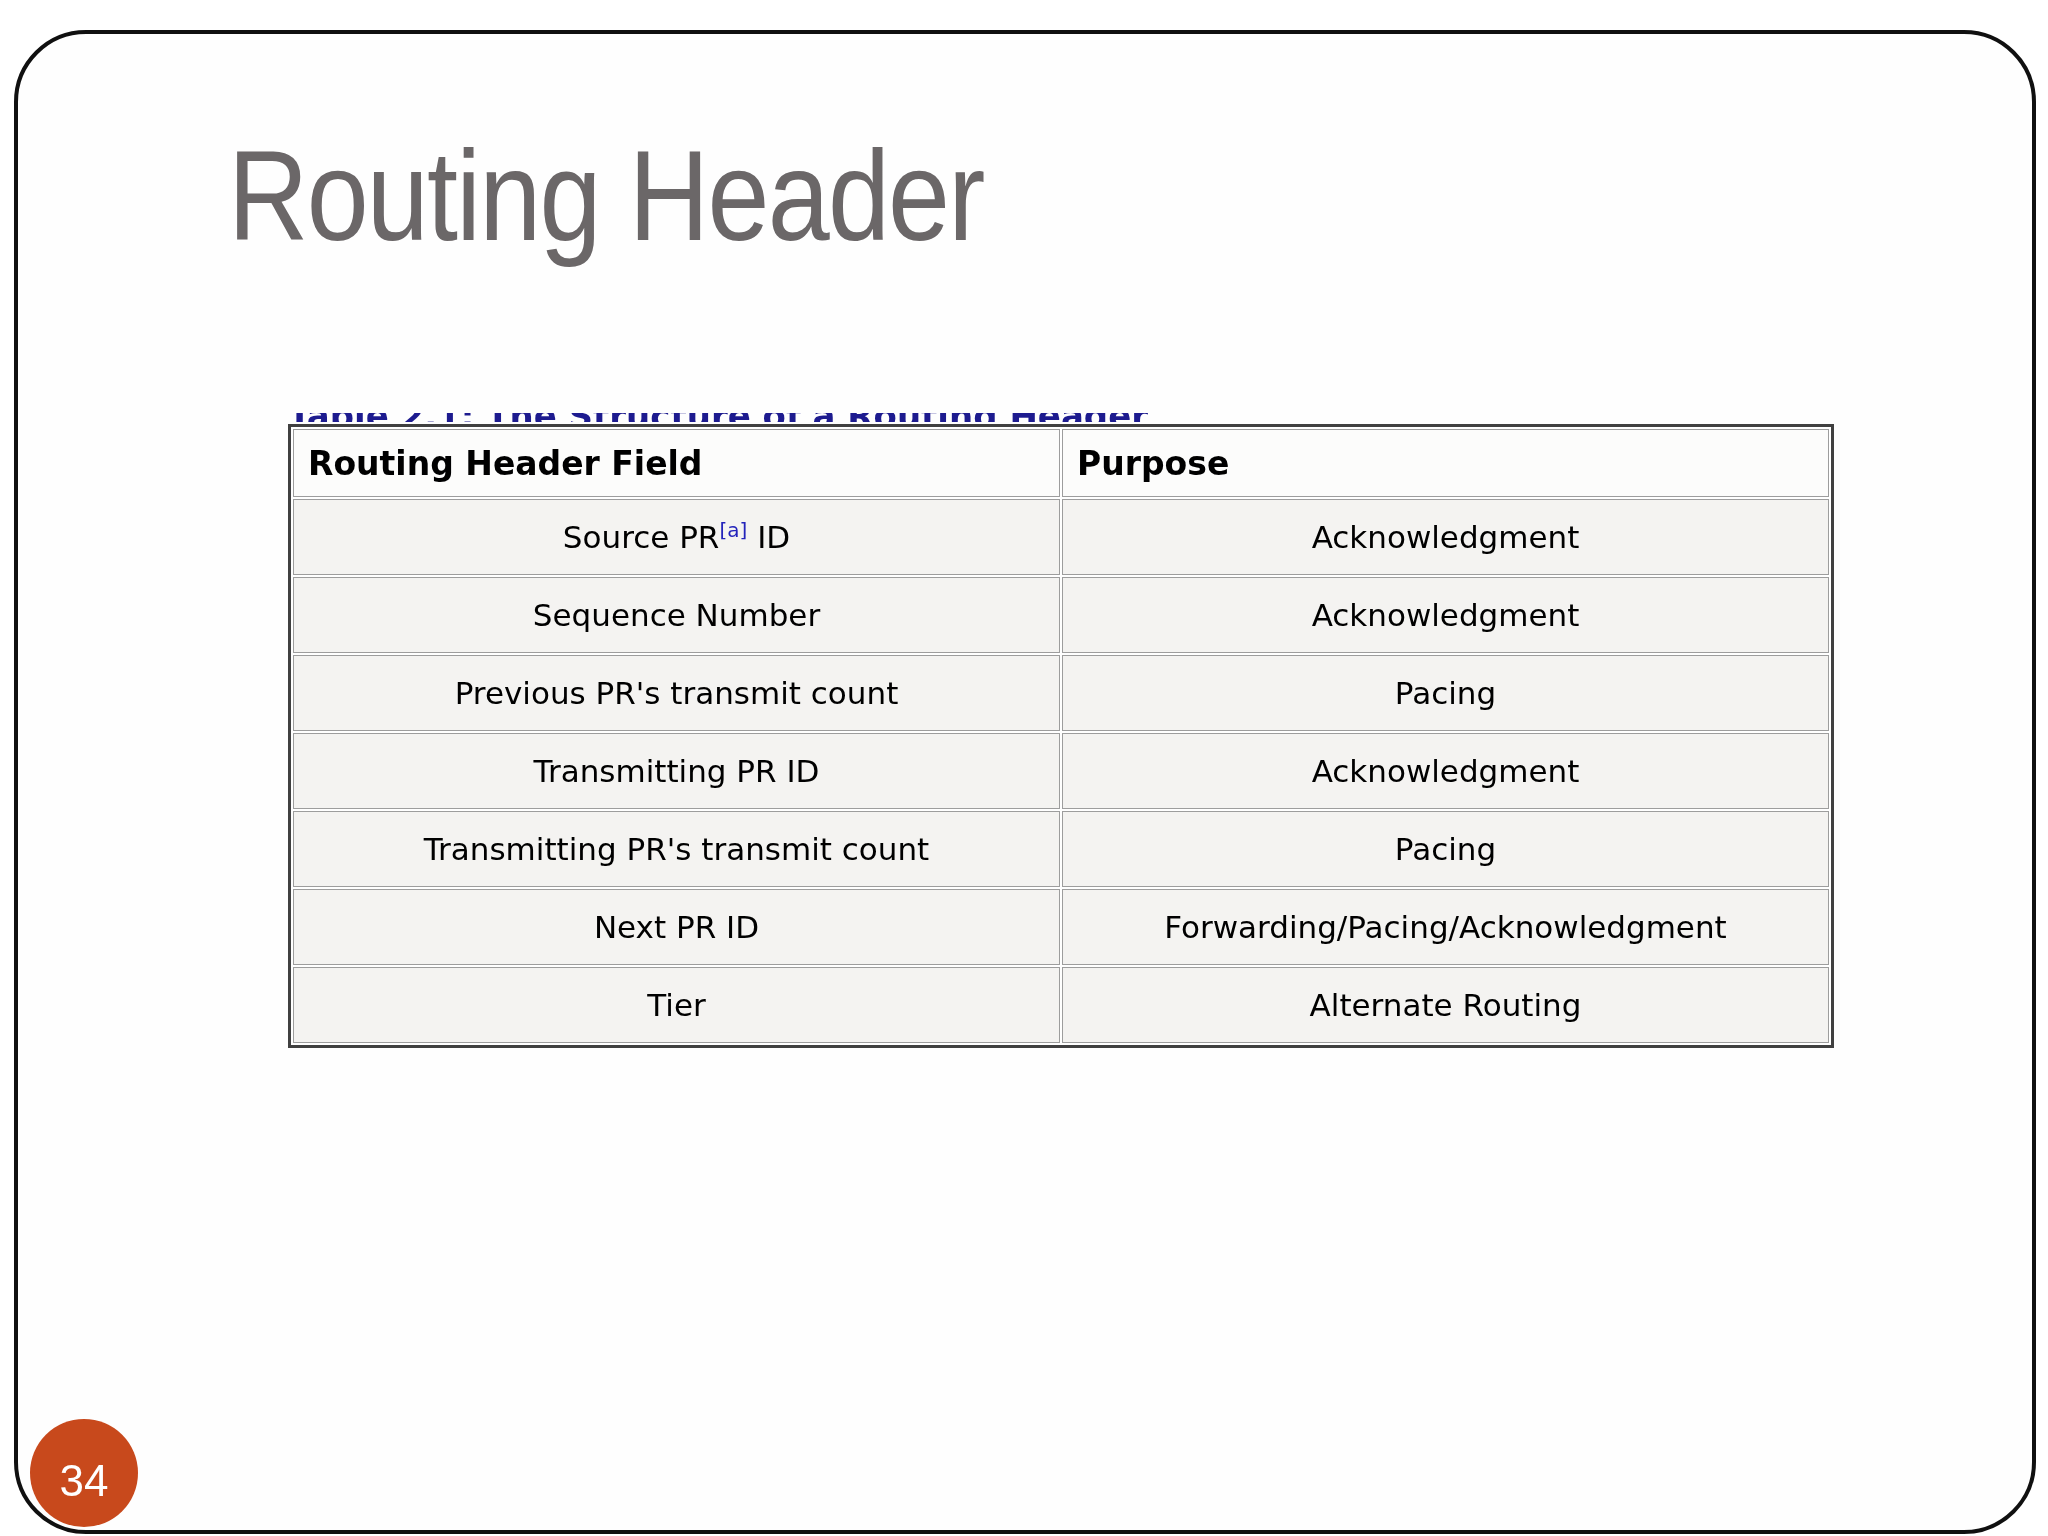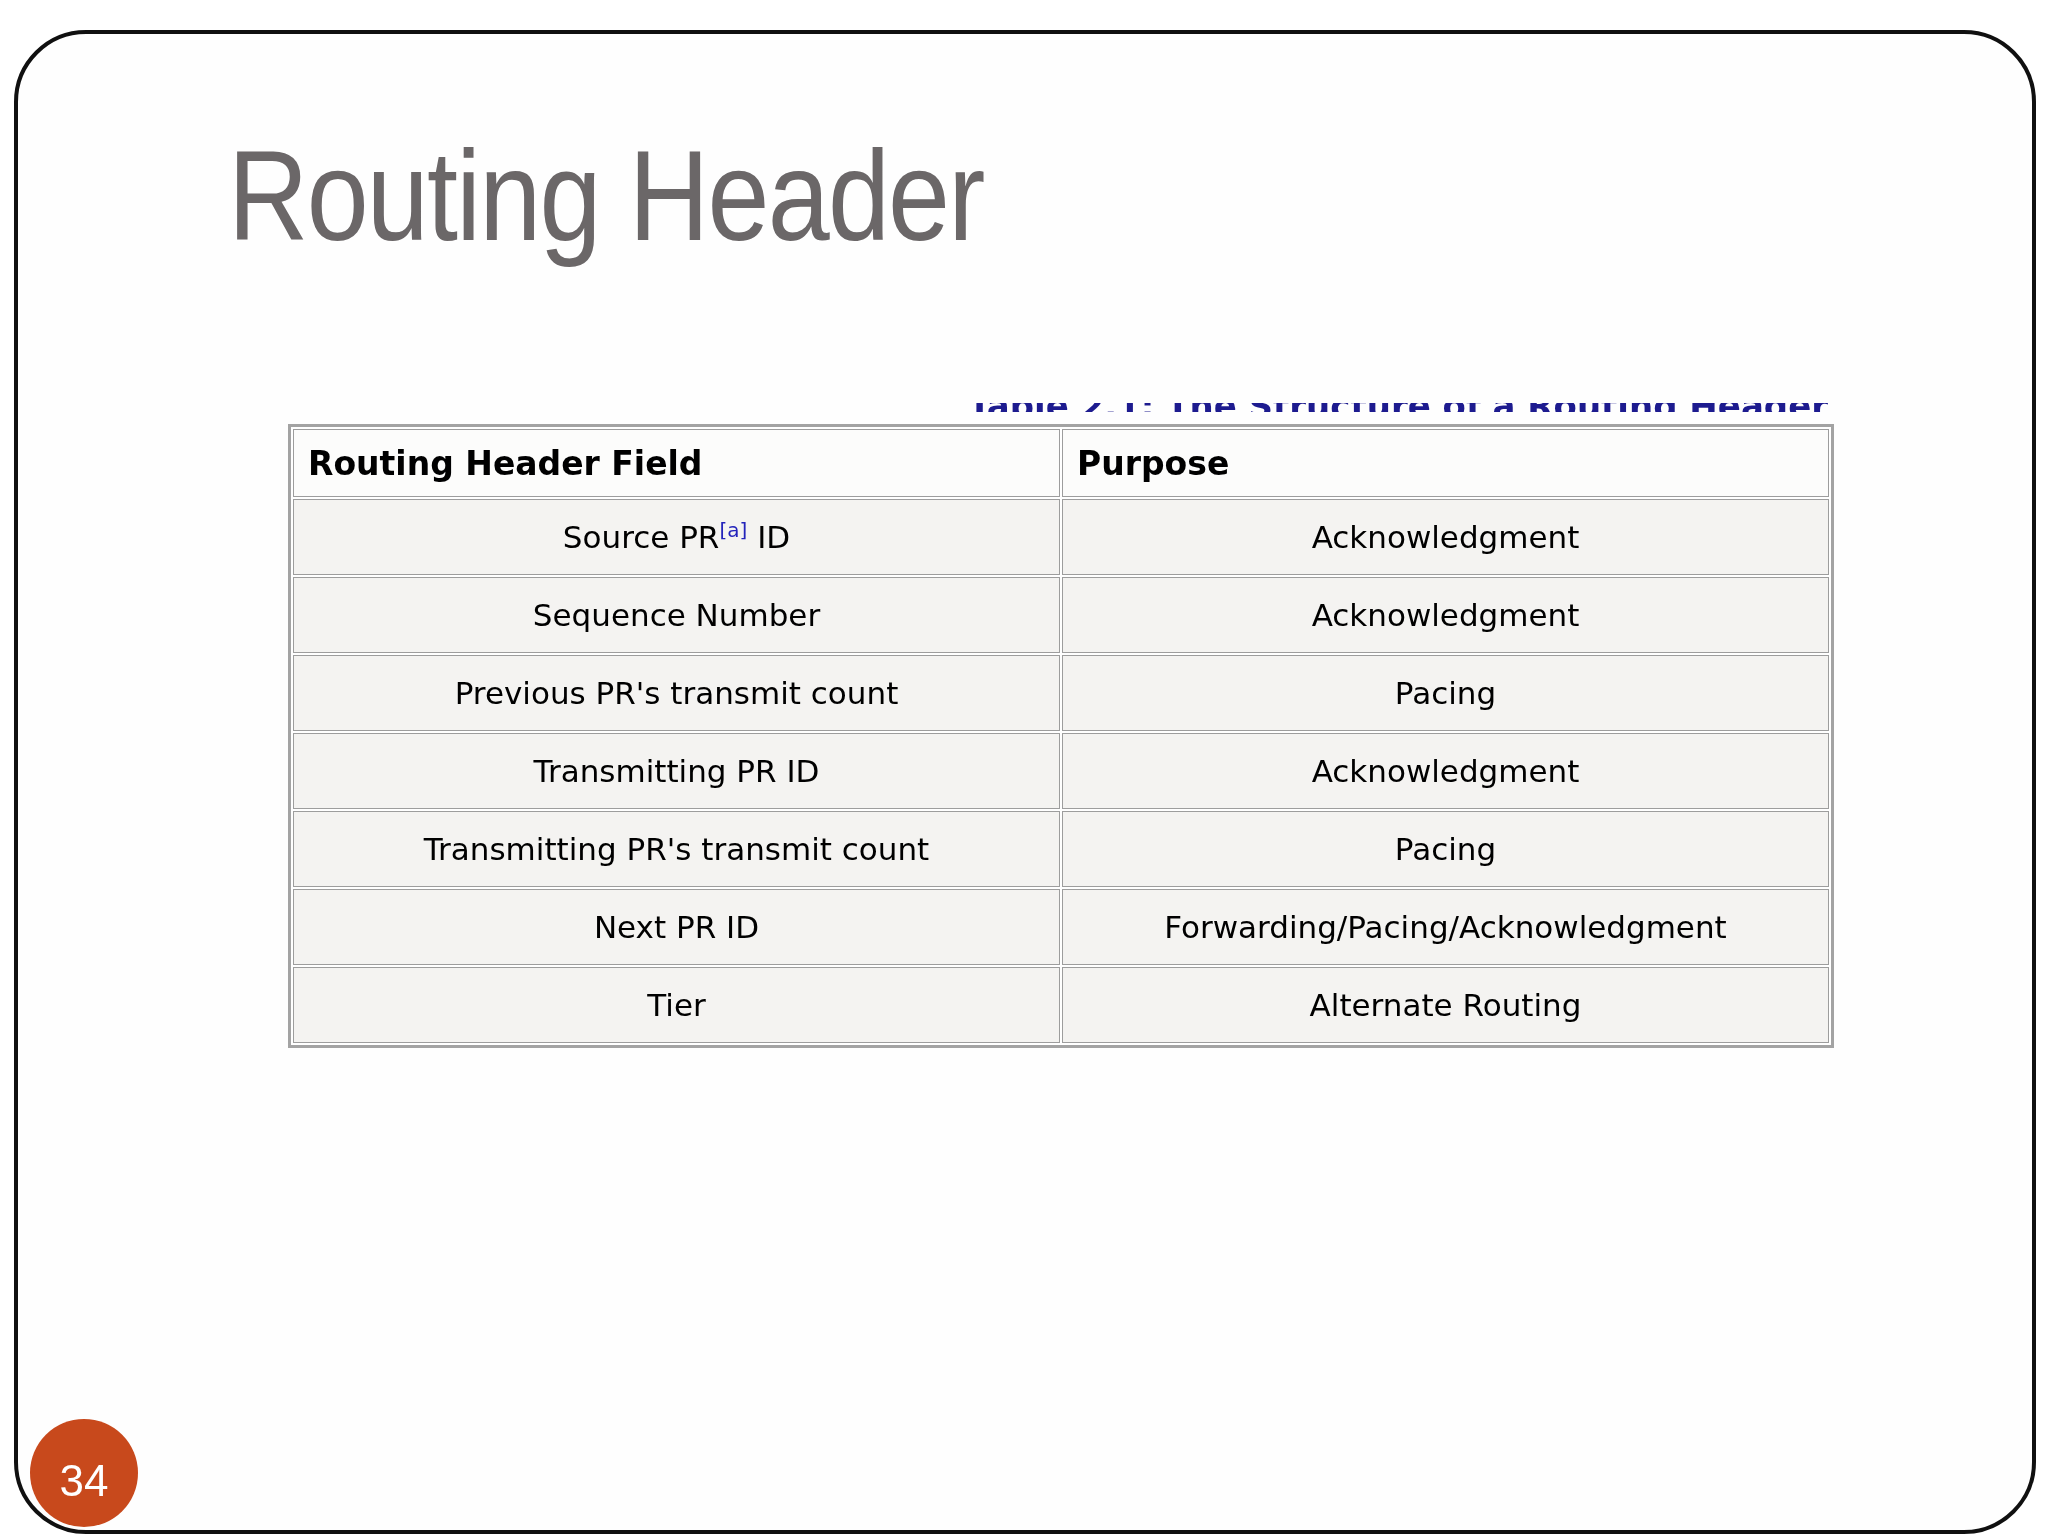--- a/index.html
+++ b/index.html
@@ -36,44 +36,44 @@
     font-size: 128px;
     line-height: 1.1;
     letter-spacing: -2px;
     color: var(--title-gray);
     transform: scaleX(0.87);
     transform-origin: left center;
     white-space: nowrap;
   }
   .caption-wrap {
     position: absolute;
-    left: 270px; top: 337px;
+    left: 270px; top: 347px;
     width: 1540px;
-    text-align: right;
+    text-align: left;
   }
   .caption-clip {
     display: block;
     height: 9px;
     overflow: hidden;
   }
   .caption-clip span {
     display: inline-block;
     margin-top: -31px;
     font-size: 34px;
     font-weight: bold;
     color: var(--caption-blue);
     white-space: nowrap;
   }
   table.rh-table {
     position: absolute;
     left: 270px; top: 374px;
     width: 1540px;
     border-collapse: separate;
     border-spacing: 2px;
-    border: 3px solid #a3a3a3;
+    border: 3px solid #404040;
     background: #ffffff;
     table-layout: fixed;
   }
   table.rh-table th {
     width: 50%;
     height: 66px;
     background: var(--header-bg);
     border: 1px solid var(--grid-line);
     font-size: 33px;
     font-weight: bold;

